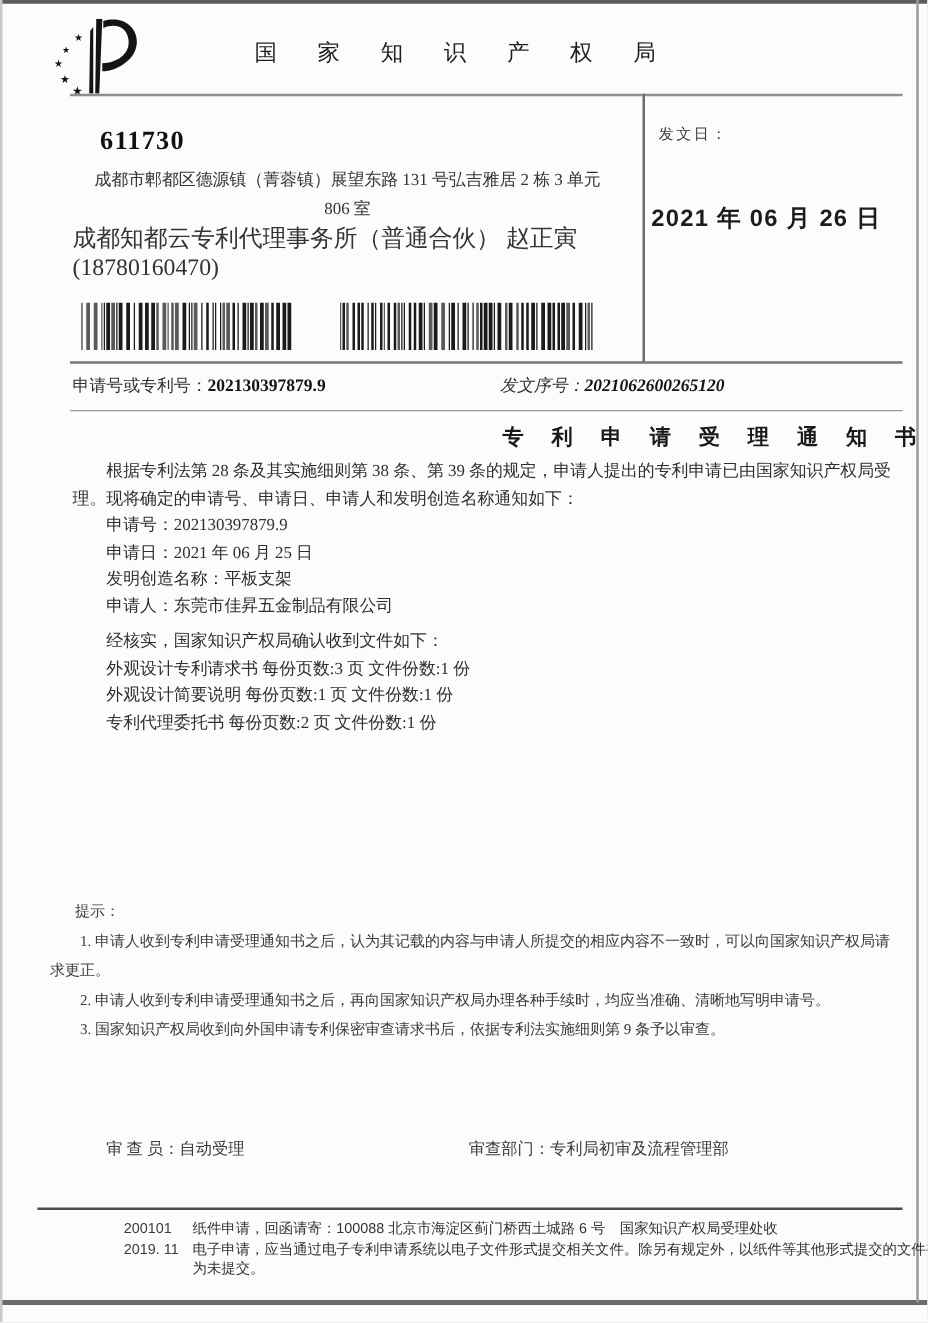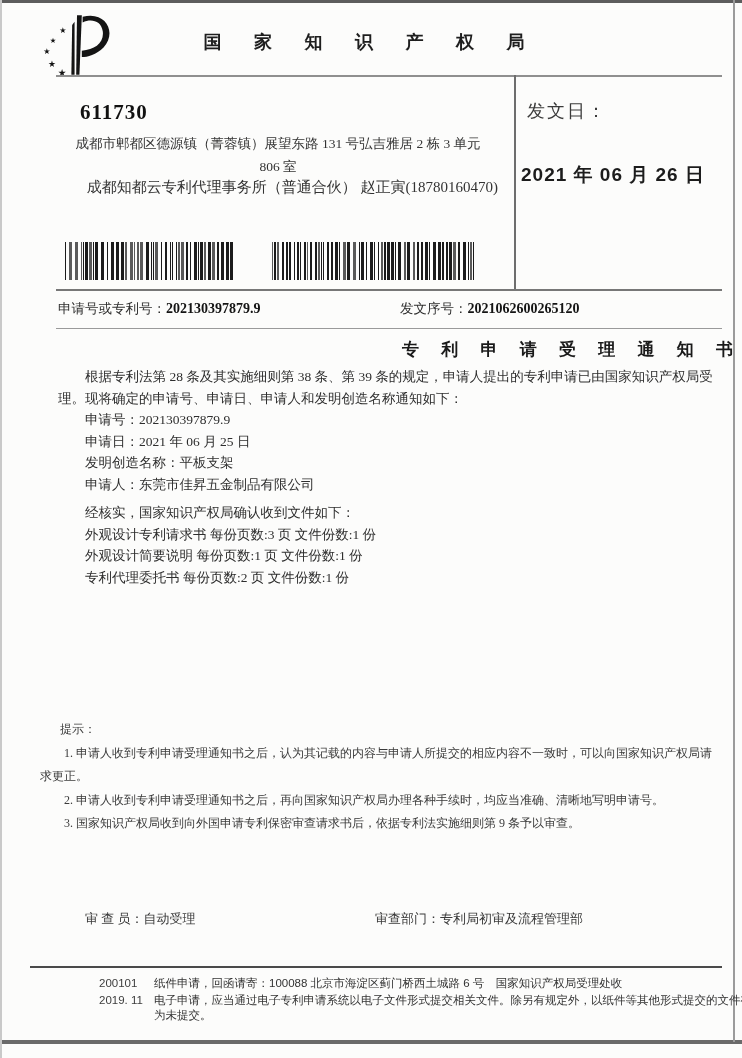--- a/index.html
+++ b/index.html
@@ -18,44 +18,44 @@
   .edge-left{position:absolute;left:0;top:0;width:2px;height:1058px;background:#c9c9c9;}
   .edge-right{position:absolute;left:733px;top:0;width:2px;height:1042px;background:#9b9b9b;}
 
   .hline{position:absolute;background:#8f8f8f;}
   .vline{position:absolute;background:#6d6d6d;}
 
   
   .logo{position:absolute;left:36px;top:12px;width:82px;height:66px;}
   .org-title{
     position:absolute;left:0;top:30px;width:742px;
-    text-align:center;font-size:18px;font-weight:bold;letter-spacing:14px;
+    text-align:center;font-size:18px;font-weight:normal;letter-spacing:14px;
     color:#1e1e1e;
   }
 
   
   .postal{position:absolute;left:80px;top:100px;font-size:21px;font-weight:bold;color:#111;letter-spacing:1px;}
   .addr{position:absolute;left:58px;top:132px;width:440px;text-align:center;font-size:13.5px;line-height:23px;color:#333;}
-  .agency{position:absolute;left:58px;top:178px;width:440px;text-align:right;font-size:15px;color:#333;}
-
-  
-  .date-label{position:absolute;left:527px;top:99px;font-size:18px;letter-spacing:2px;color:#3a3a3a;}
+  .agency{position:absolute;left:58px;top:178px;width:440px;text-align:left;font-size:19px;color:#333;}
+
+  
+  .date-label{position:absolute;left:527px;top:99px;font-size:12px;letter-spacing:2px;color:#3a3a3a;}
   .date-value{
     position:absolute;left:521px;top:162px;font-size:19px;font-weight:600;
     font-family:"Liberation Sans","DejaVu Sans",sans-serif;color:#1c1c1c;letter-spacing:1px;
   }
 
   .barcode{position:absolute;top:242px;height:38px;}
   .barcode-1{left:65px;width:172px;}
   .barcode-2{left:272px;width:205px;}
 
   
   .ref-row{position:absolute;left:58px;top:300px;width:664px;font-size:13.5px;color:#2f2f2f;}
   .ref-left{position:absolute;left:0;top:0;}
-  .ref-right{position:absolute;left:342px;top:0;}
+  .ref-right{position:absolute;left:342px;top:0;font-style:italic;}
   .ref-value{font-weight:bold;color:#141414;font-size:14px;}
 
   .notice-title{
     position:absolute;left:0;top:338px;width:742px;text-align:right;
     font-size:17px;font-weight:bold;letter-spacing:9px;color:#1a1a1a;
   }
 
   .body-block{position:absolute;left:58px;top:366px;width:664px;font-size:13.5px;line-height:21.5px;color:#2e2e2e;}
   .body-block p{margin:0;text-indent:2em;}
   .body-block .gap{height:7px;}

